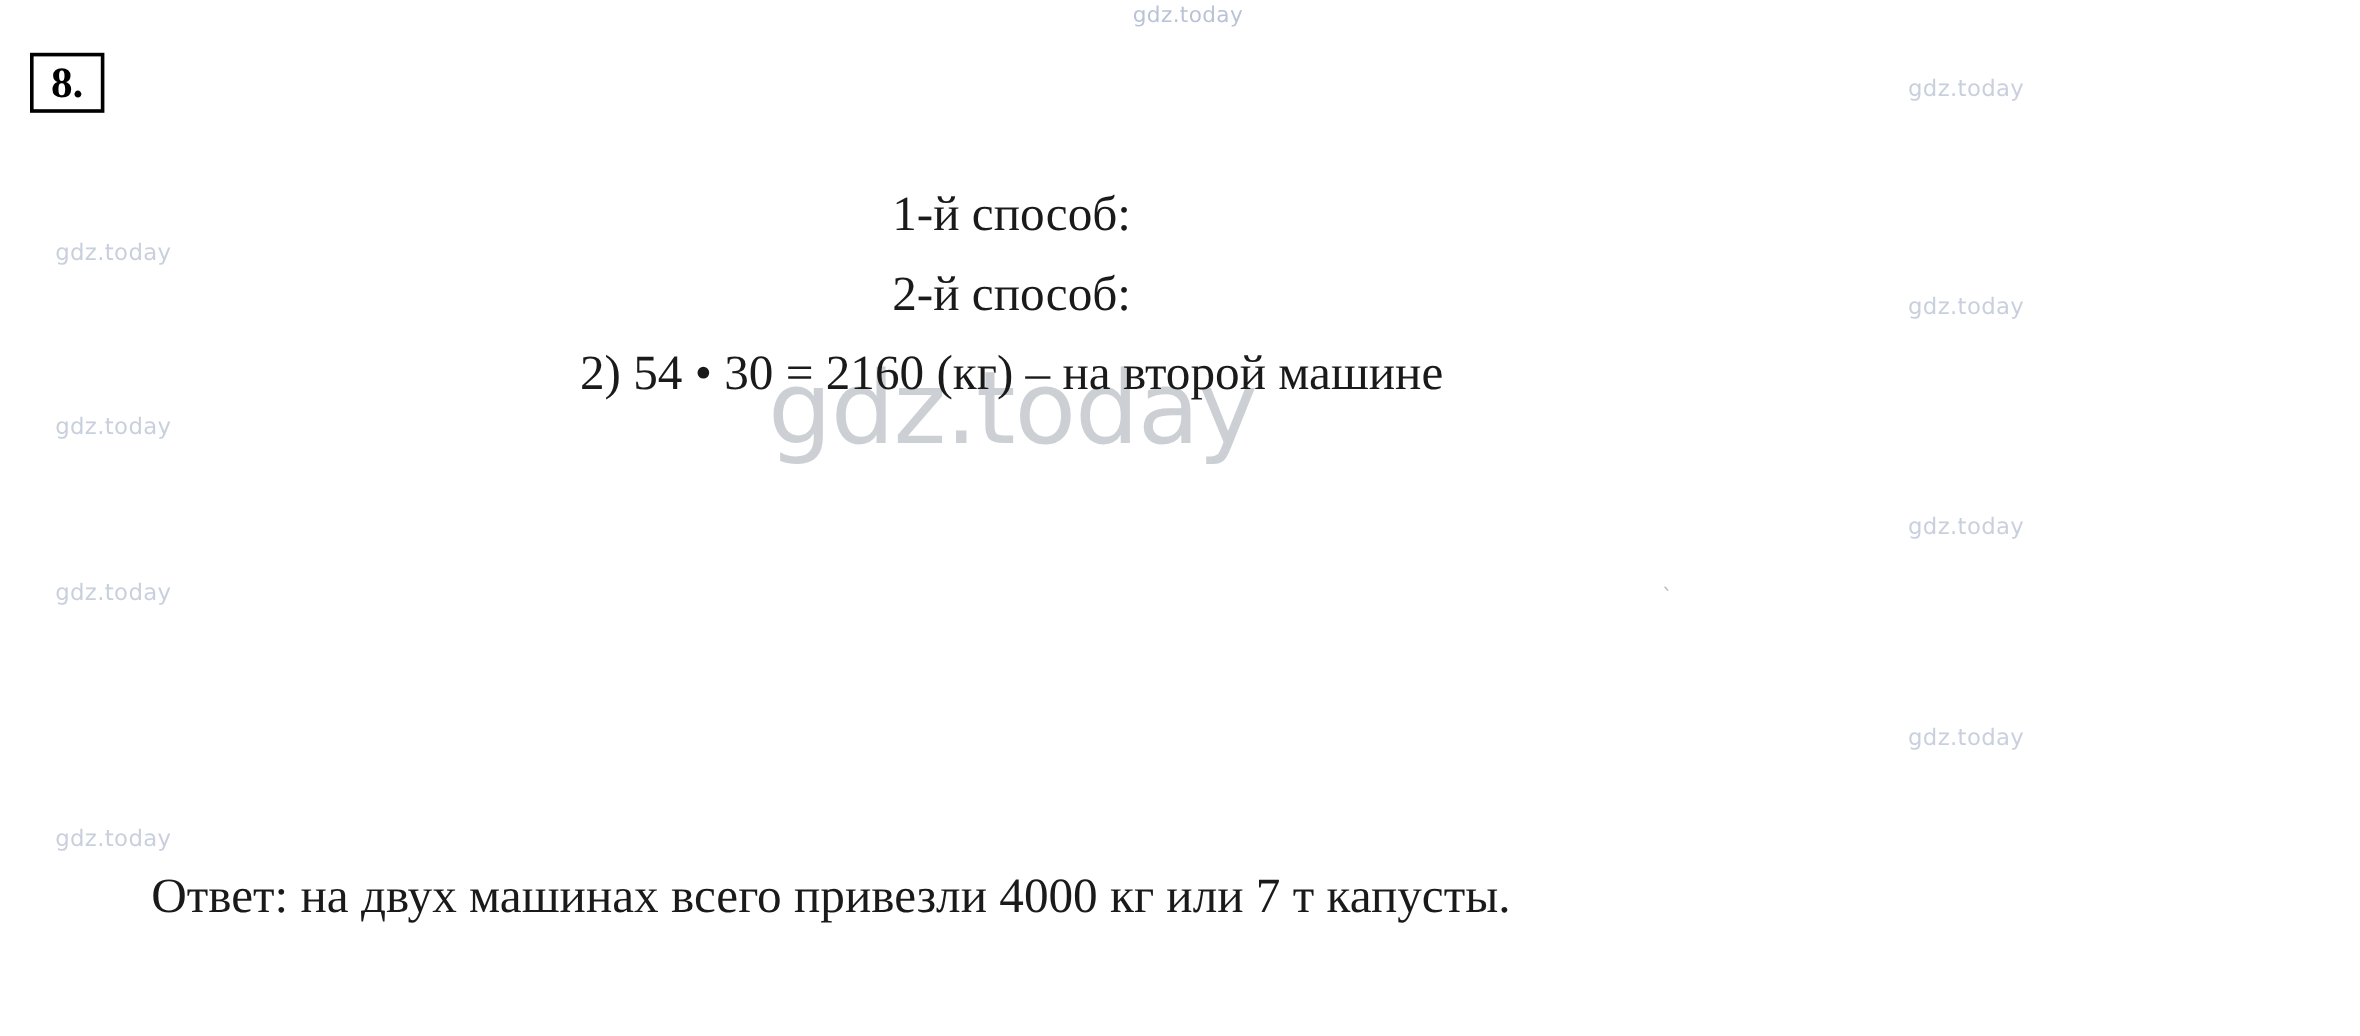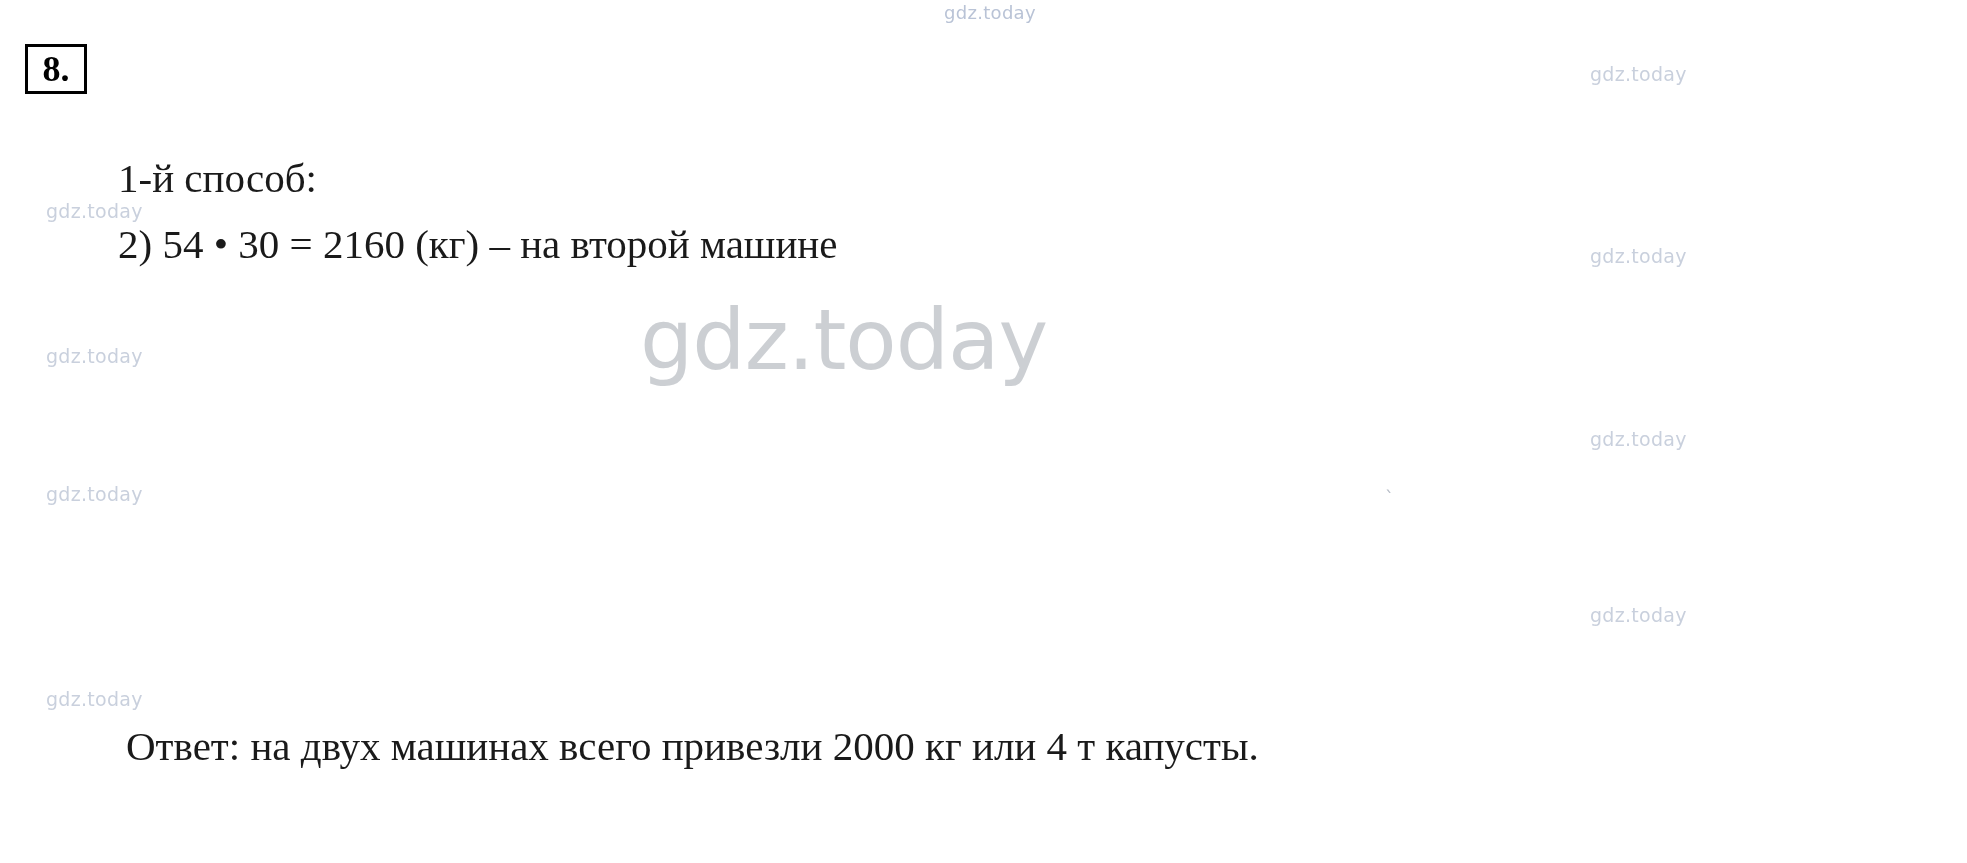--- a/index.html
+++ b/index.html
@@ -81,20 +81,21 @@
     color: #000000;
     background: #ffffff;
   }
 
   
   .content {
     position: absolute;
     left: 118px;
     top: 145px;
     width: 1450px;
+    text-align: center;
   }
   .line {
     font-size: 41px;
     line-height: 66px;
     white-space: nowrap;
     color: #1a1a1a;
     position: relative;
     z-index: 2;
   }
   .answer {
@@ -120,16 +121,17 @@
 <div class="wm wm-l2">gdz.today</div>
 <div class="wm wm-l3">gdz.today</div>
 <div class="wm wm-l4">gdz.today</div>
 <div class="wm-big">gdz.today</div>
 <div class="tick">`</div>
 
 <div class="task-number">8.</div>
 
 <div class="content">
   <div class="line">1-й способ:</div>
+  <div class="line">2-й способ:</div>
   <div class="line">2) 54 • 30 = 2160 (кг) – на второй машине</div>
 </div>
 
-<div class="answer">Ответ: на двух машинах всего привезли 2000 кг или 4 т капусты.</div>
+<div class="answer">Ответ: на двух машинах всего привезли 4000 кг или 7 т капусты.</div>
 
 </body></html>

